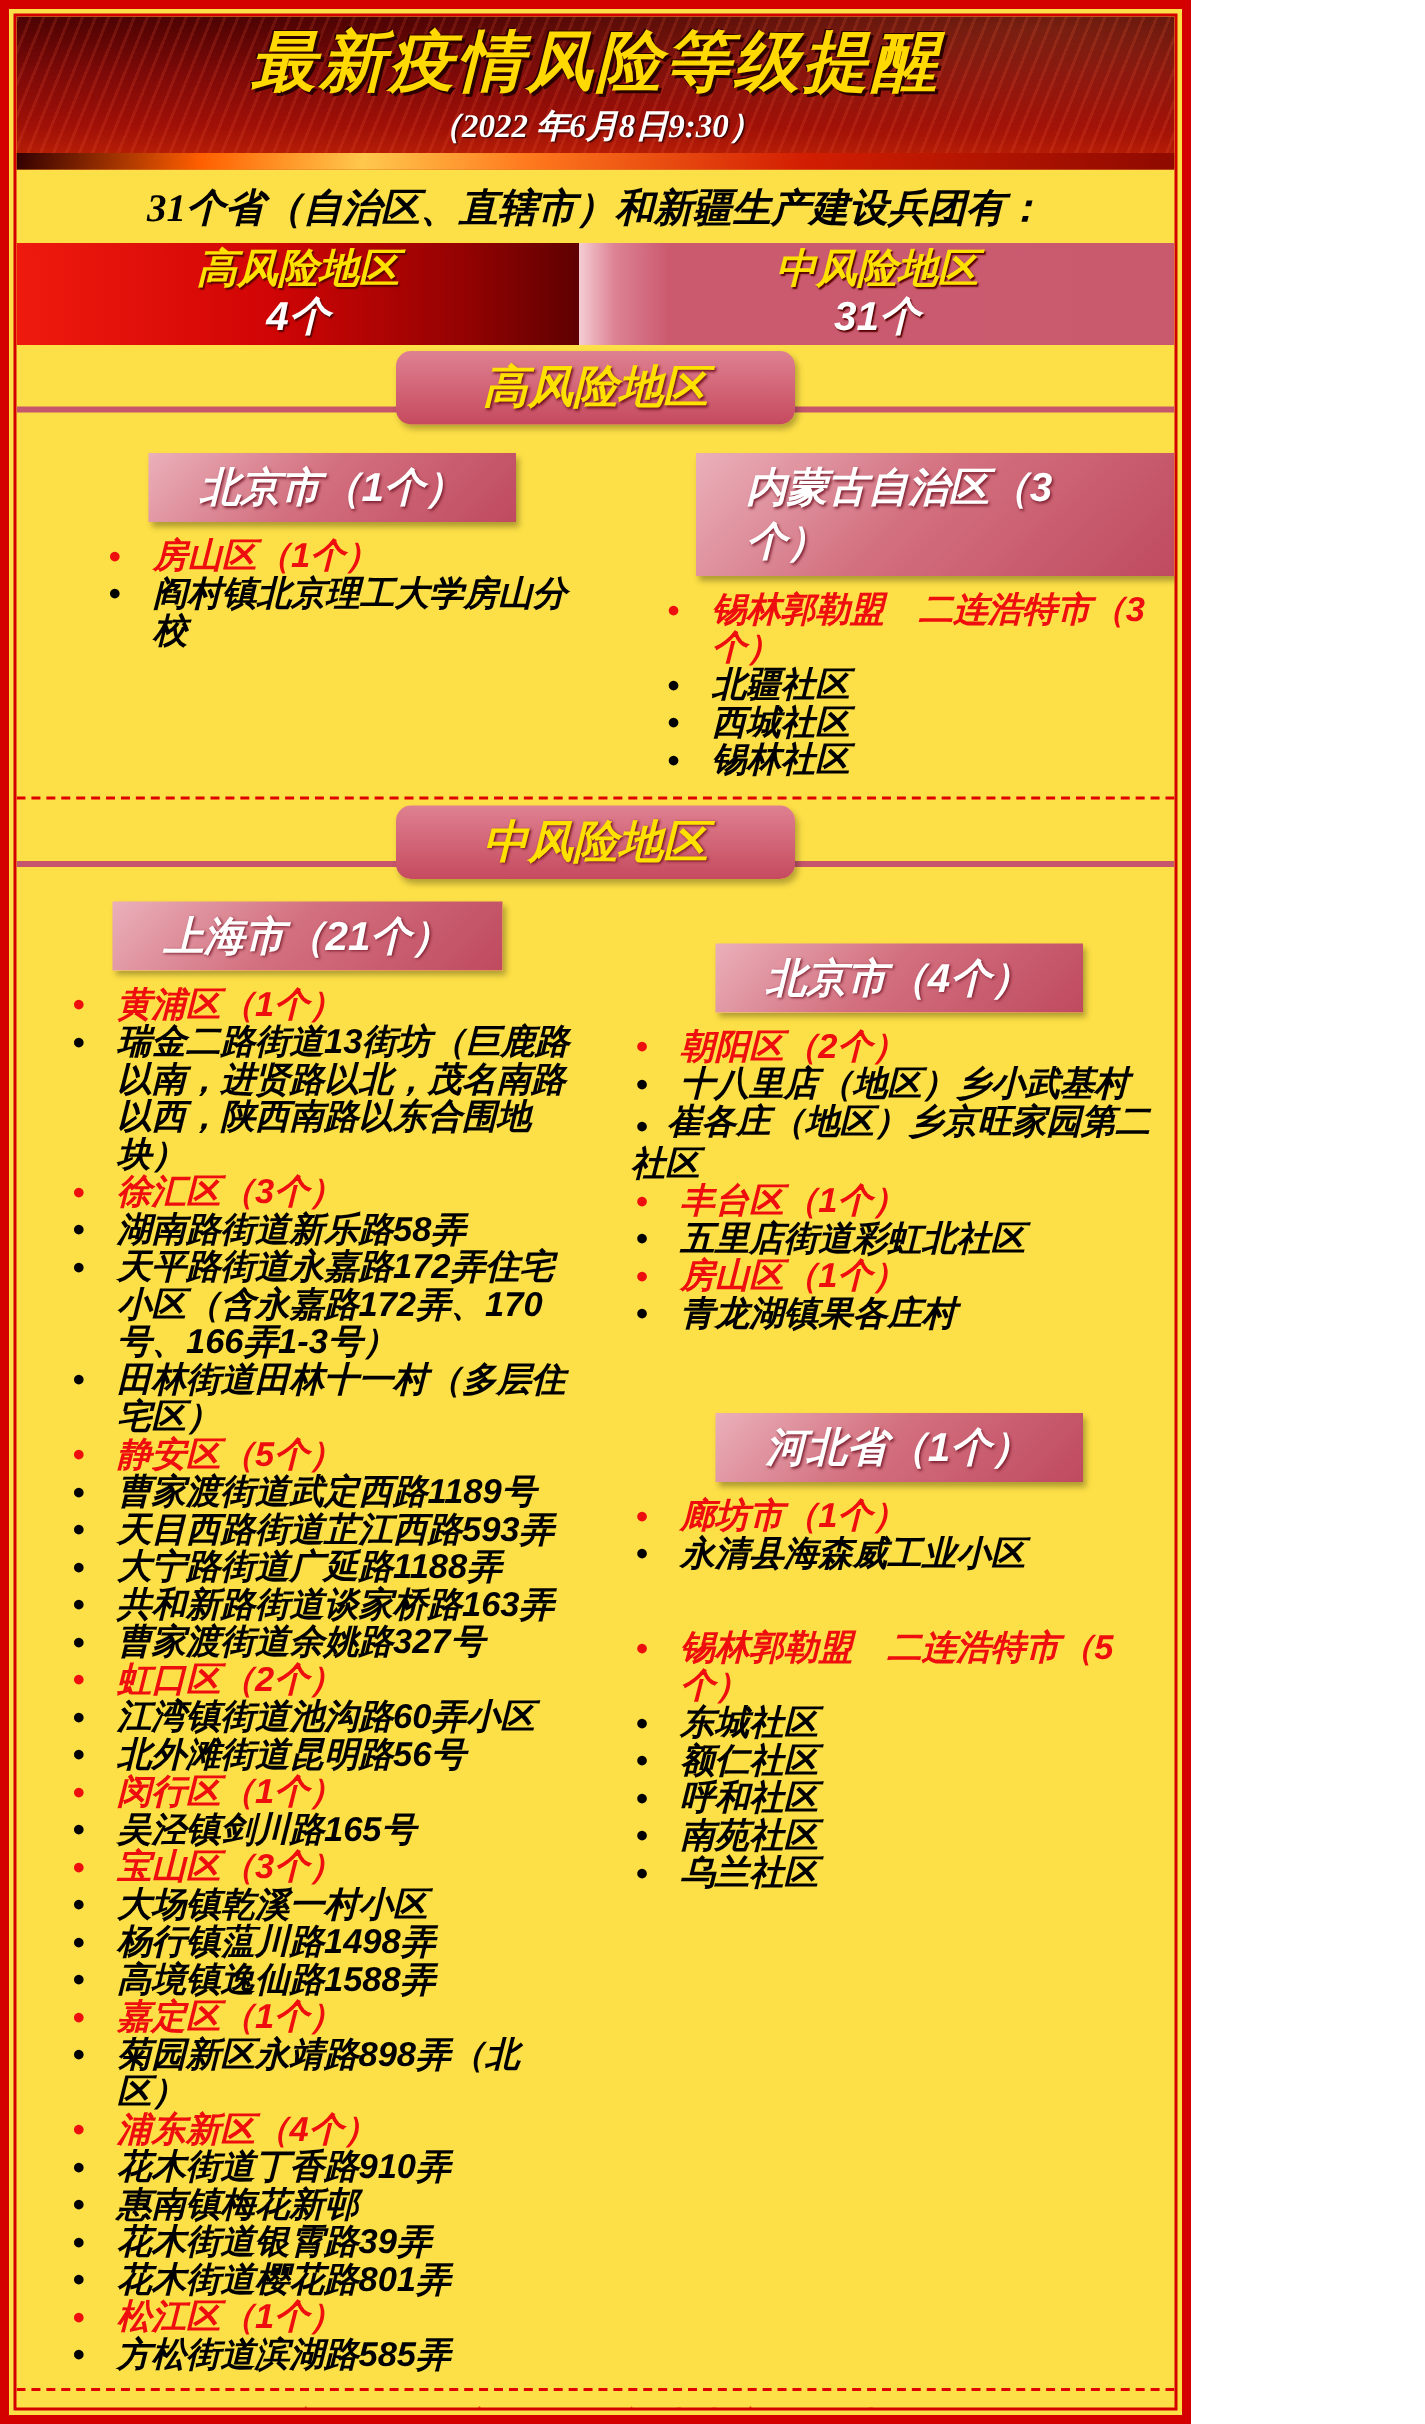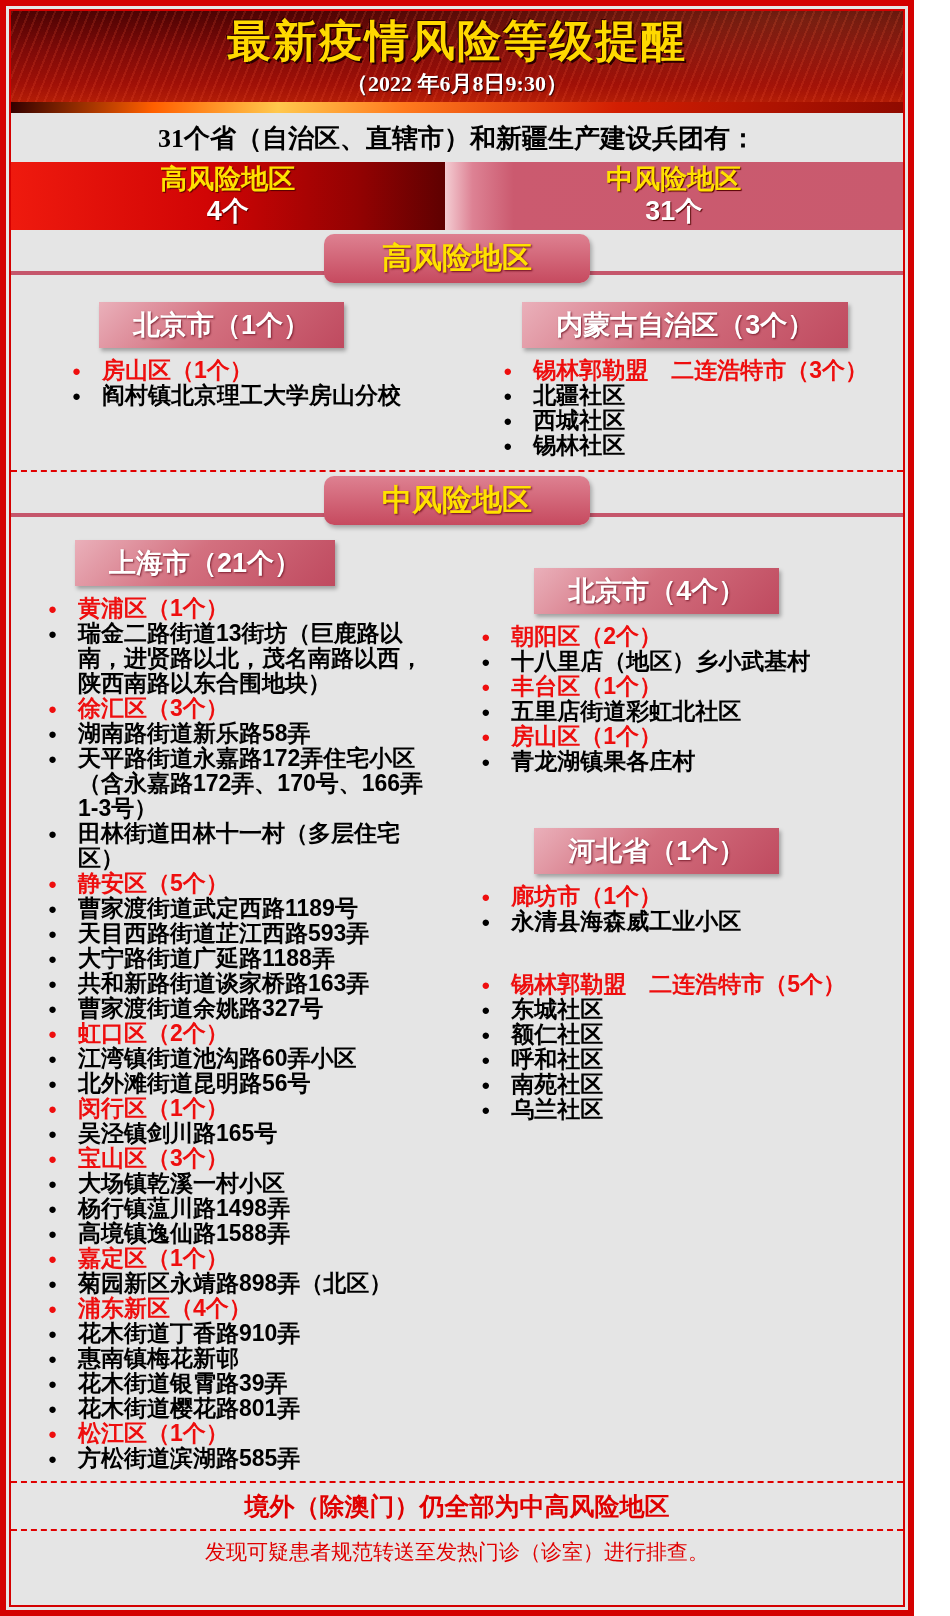--- a/index.html
+++ b/index.html
@@ -1,18 +1,18 @@
 <!DOCTYPE html>
 <html><head>
 <meta charset="utf-8">
 <style>
   html,body{margin:0;padding:0;background:#fff;}
   body{font-family:"Liberation Sans", sans-serif;}
-  .poster{position:relative;width:914px;height:1616px;box-sizing:border-box;
-          border:6px solid #d40000;background:#e5e5e5;padding:3px;overflow:hidden;}
+  .poster{position:relative;width:794px;height:1616px;box-sizing:border-box;
+          border:6px solid #d40000;background:#fde047;padding:3px;overflow:hidden;font-style:italic;}
   .inner{box-sizing:border-box;height:100%;border:2px solid #d40000;overflow:hidden;
          display:flex;flex-direction:column;}
   
   .hero{position:relative;height:102px;flex:0 0 auto;text-align:center;color:#fff;
     background:
       radial-gradient(130% 170% at 88% 8%, rgba(255,140,70,.20), transparent 42%),
       repeating-linear-gradient(112deg, rgba(255,95,60,.16) 0 2px, transparent 2px 8px),
       linear-gradient(180deg,#4d0303 0%,#7e0a08 38%,#a01007 72%,#c02606 100%);}
   .hero-title{padding-top:7px;font-family:"Liberation Serif",serif;font-weight:bold;
       font-size:44px;line-height:48px;color:#ffd900;letter-spacing:2px;
@@ -34,21 +34,21 @@
   
   .badge-row{position:relative;flex:0 0 auto;height:54px;margin-top:4px;}
   .badge-row .rose-underline{position:absolute;left:0;right:0;top:37px;height:4px;background:#c5566b;}
   .badge{position:relative;z-index:1;margin:0 auto;width:max-content;padding:4px 58px;border-radius:10px;
       background:linear-gradient(180deg,#de8191 0%,#c64a5f 100%);
       color:#ffe100;font-size:30px;font-weight:bold;text-shadow:1px 1px 2px #6d0e1c;
       box-shadow:2px 3px 4px rgba(0,0,0,.28);}
   
   .cols{display:flex;flex:0 0 auto;}
   .prov-col{display:block;}
-  .provbox{display:inline-block;margin:8px 0 10px 30px;padding:5px 34px;min-width:170px;text-align:center;
+  .provbox{display:inline-block;margin:8px 0 10px 30px;padding:5px 34px;min-width:170px;text-align:left;
       background:linear-gradient(135deg,#eab0ba 0%,#d3707f 45%,#bf4a5f 100%);
       color:#fff;font-size:27px;font-weight:bold;text-shadow:1px 1px 2px #7d2030;
       box-shadow:2px 3px 4px rgba(0,0,0,.30);}
   .list{display:block;}
   .li{display:flex;align-items:flex-start;font-size:23px;font-weight:bold;line-height:25px;color:#000;}
   .li .bullet{flex:0 0 30px;font-size:15px;line-height:25px;padding-left:3px;}
   .li .txt{flex:1;}
   .li.district, .li.district .bullet{color:#ee0e0e;}
   .li.flush{display:block;}
   .li.flush .bullet{display:inline;padding-right:12px;}
@@ -279,20 +279,21 @@
           <div class="provbox">北京市（4个）</div>
           <div class="list">
               <div class="li district">
                 <span class="bullet">●</span>
                 <span class="txt">朝阳区（2个）</span>
               </div>
               <div class="li place">
                 <span class="bullet">●</span>
                 <span class="txt">十八里店（地区）乡小武基村</span>
               </div>
+              <div class="li place flush"><span class="bullet">●</span><span class="txt">崔各庄（地区）乡京旺家园第二社区</span></div>
               <div class="li district">
                 <span class="bullet">●</span>
                 <span class="txt">丰台区（1个）</span>
               </div>
               <div class="li place">
                 <span class="bullet">●</span>
                 <span class="txt">五里店街道彩虹北社区</span>
               </div>
               <div class="li district">
                 <span class="bullet">●</span>

